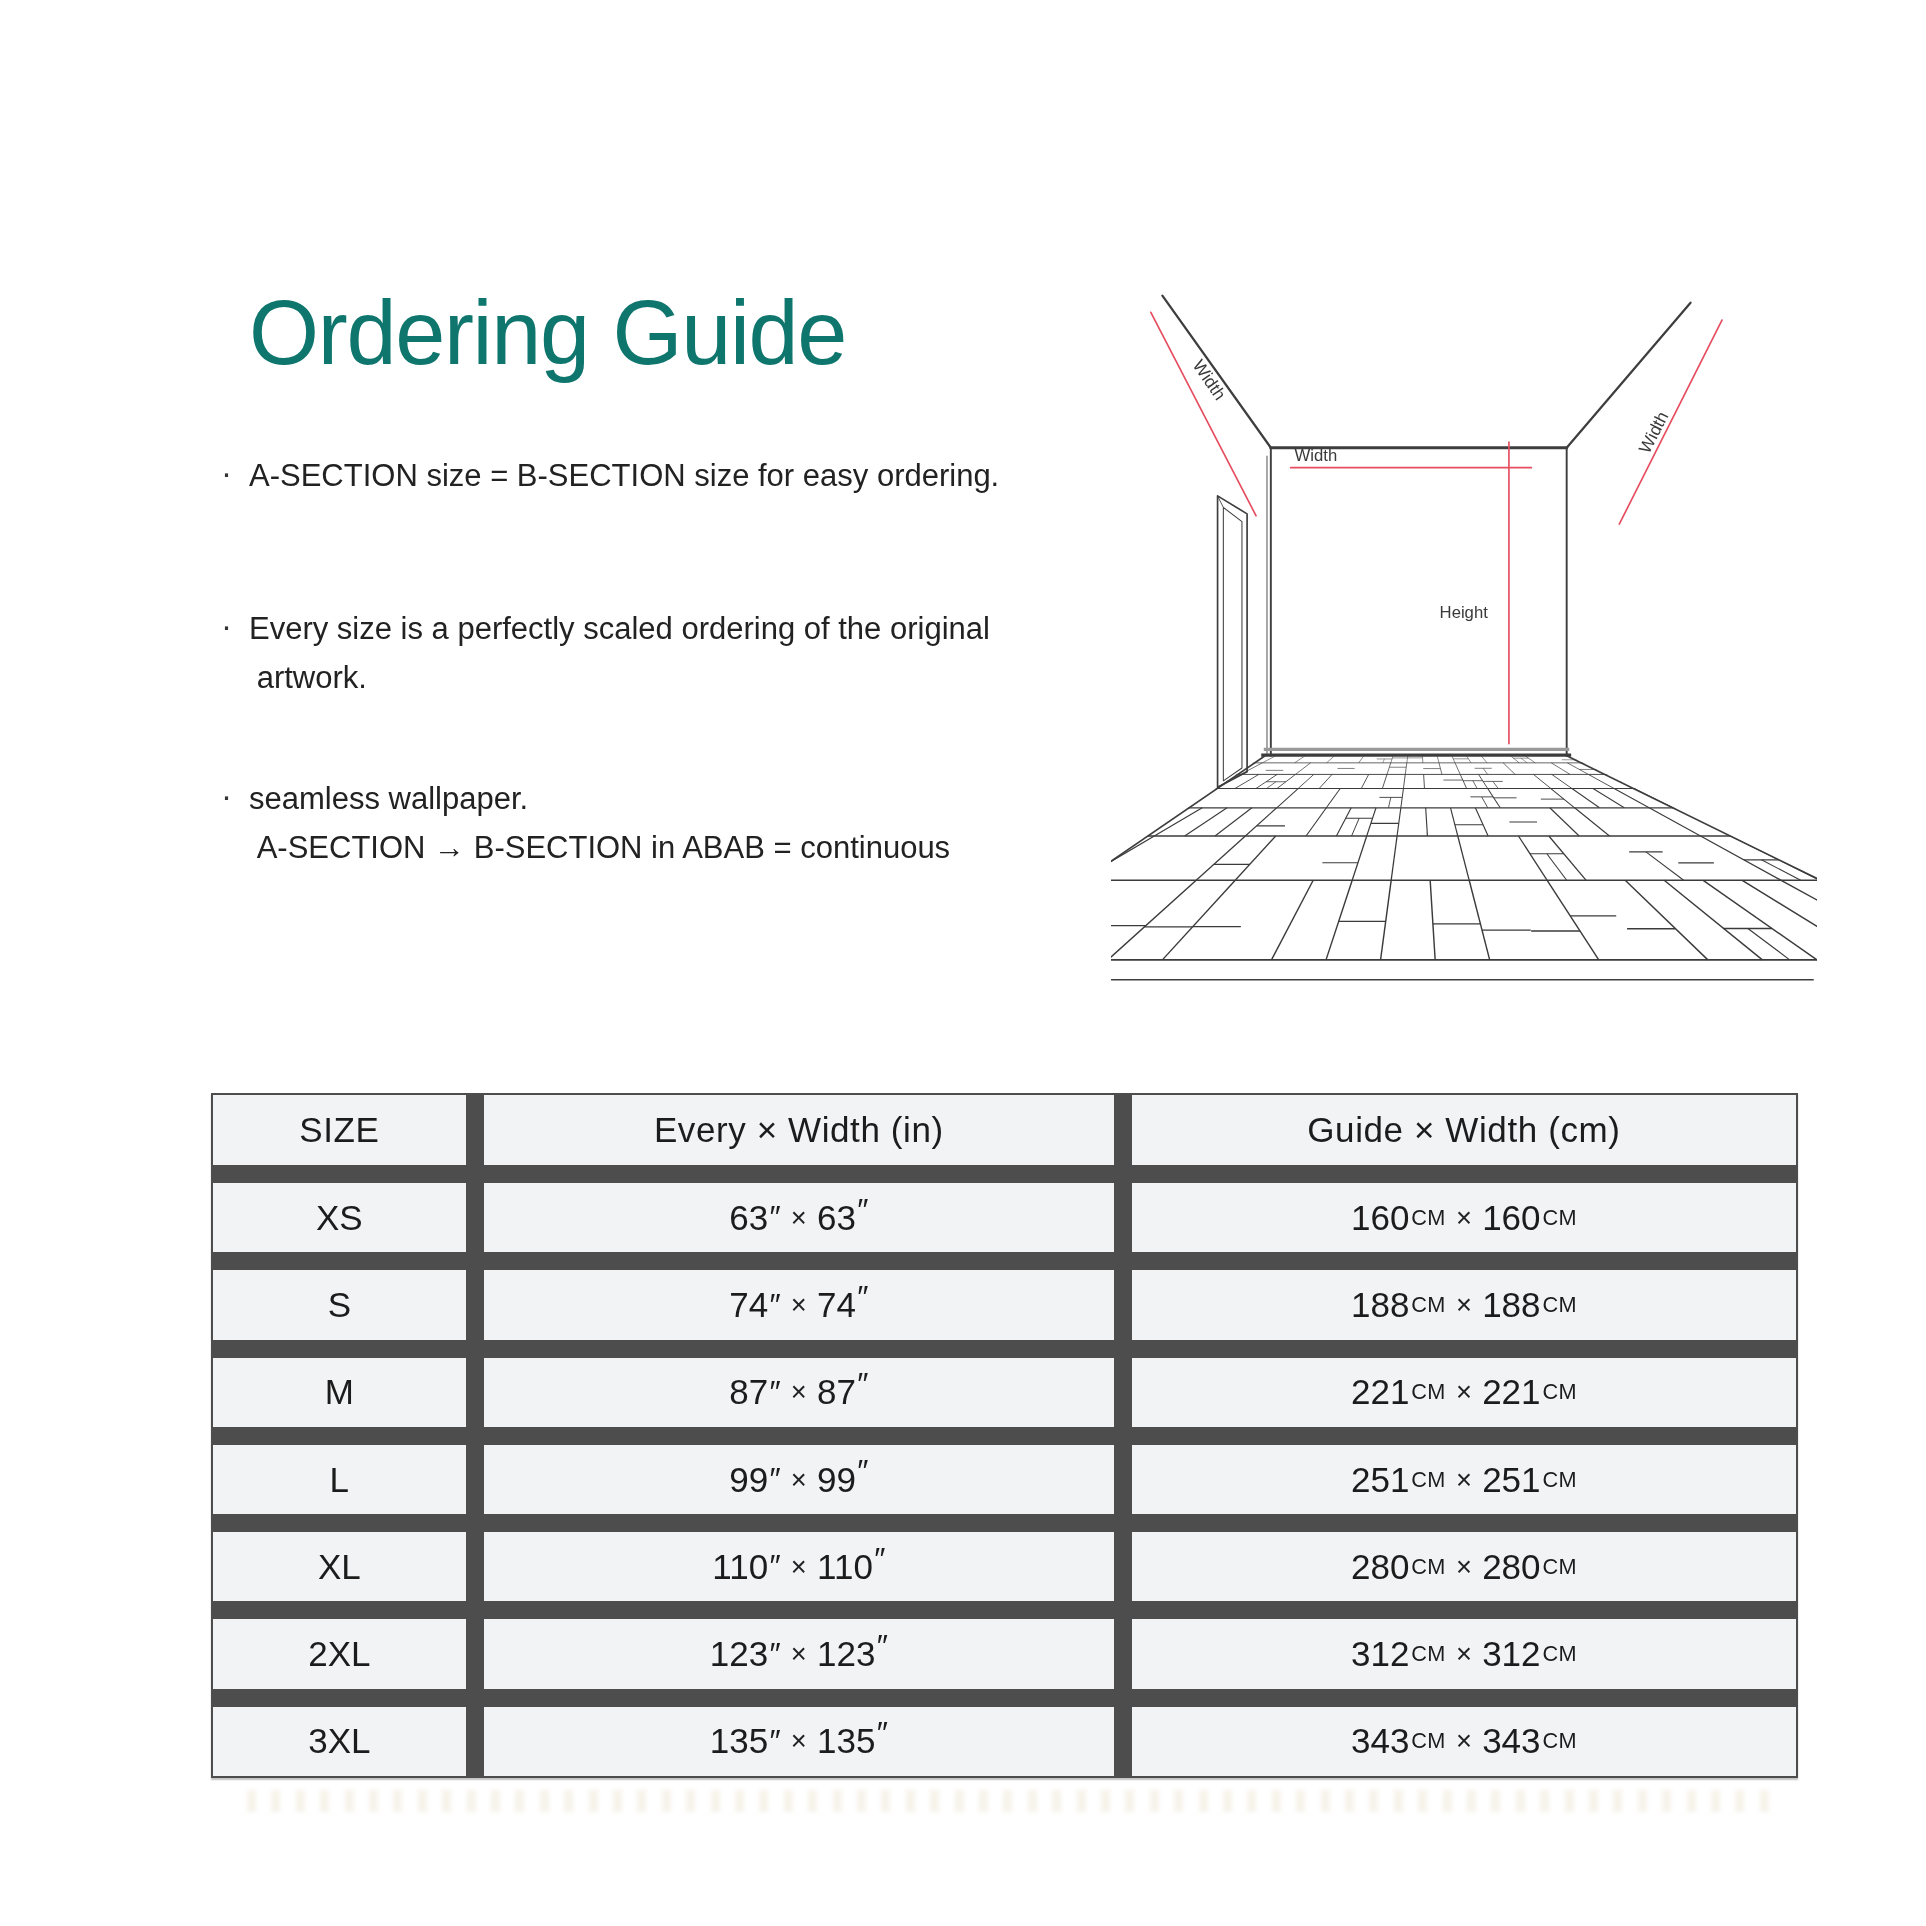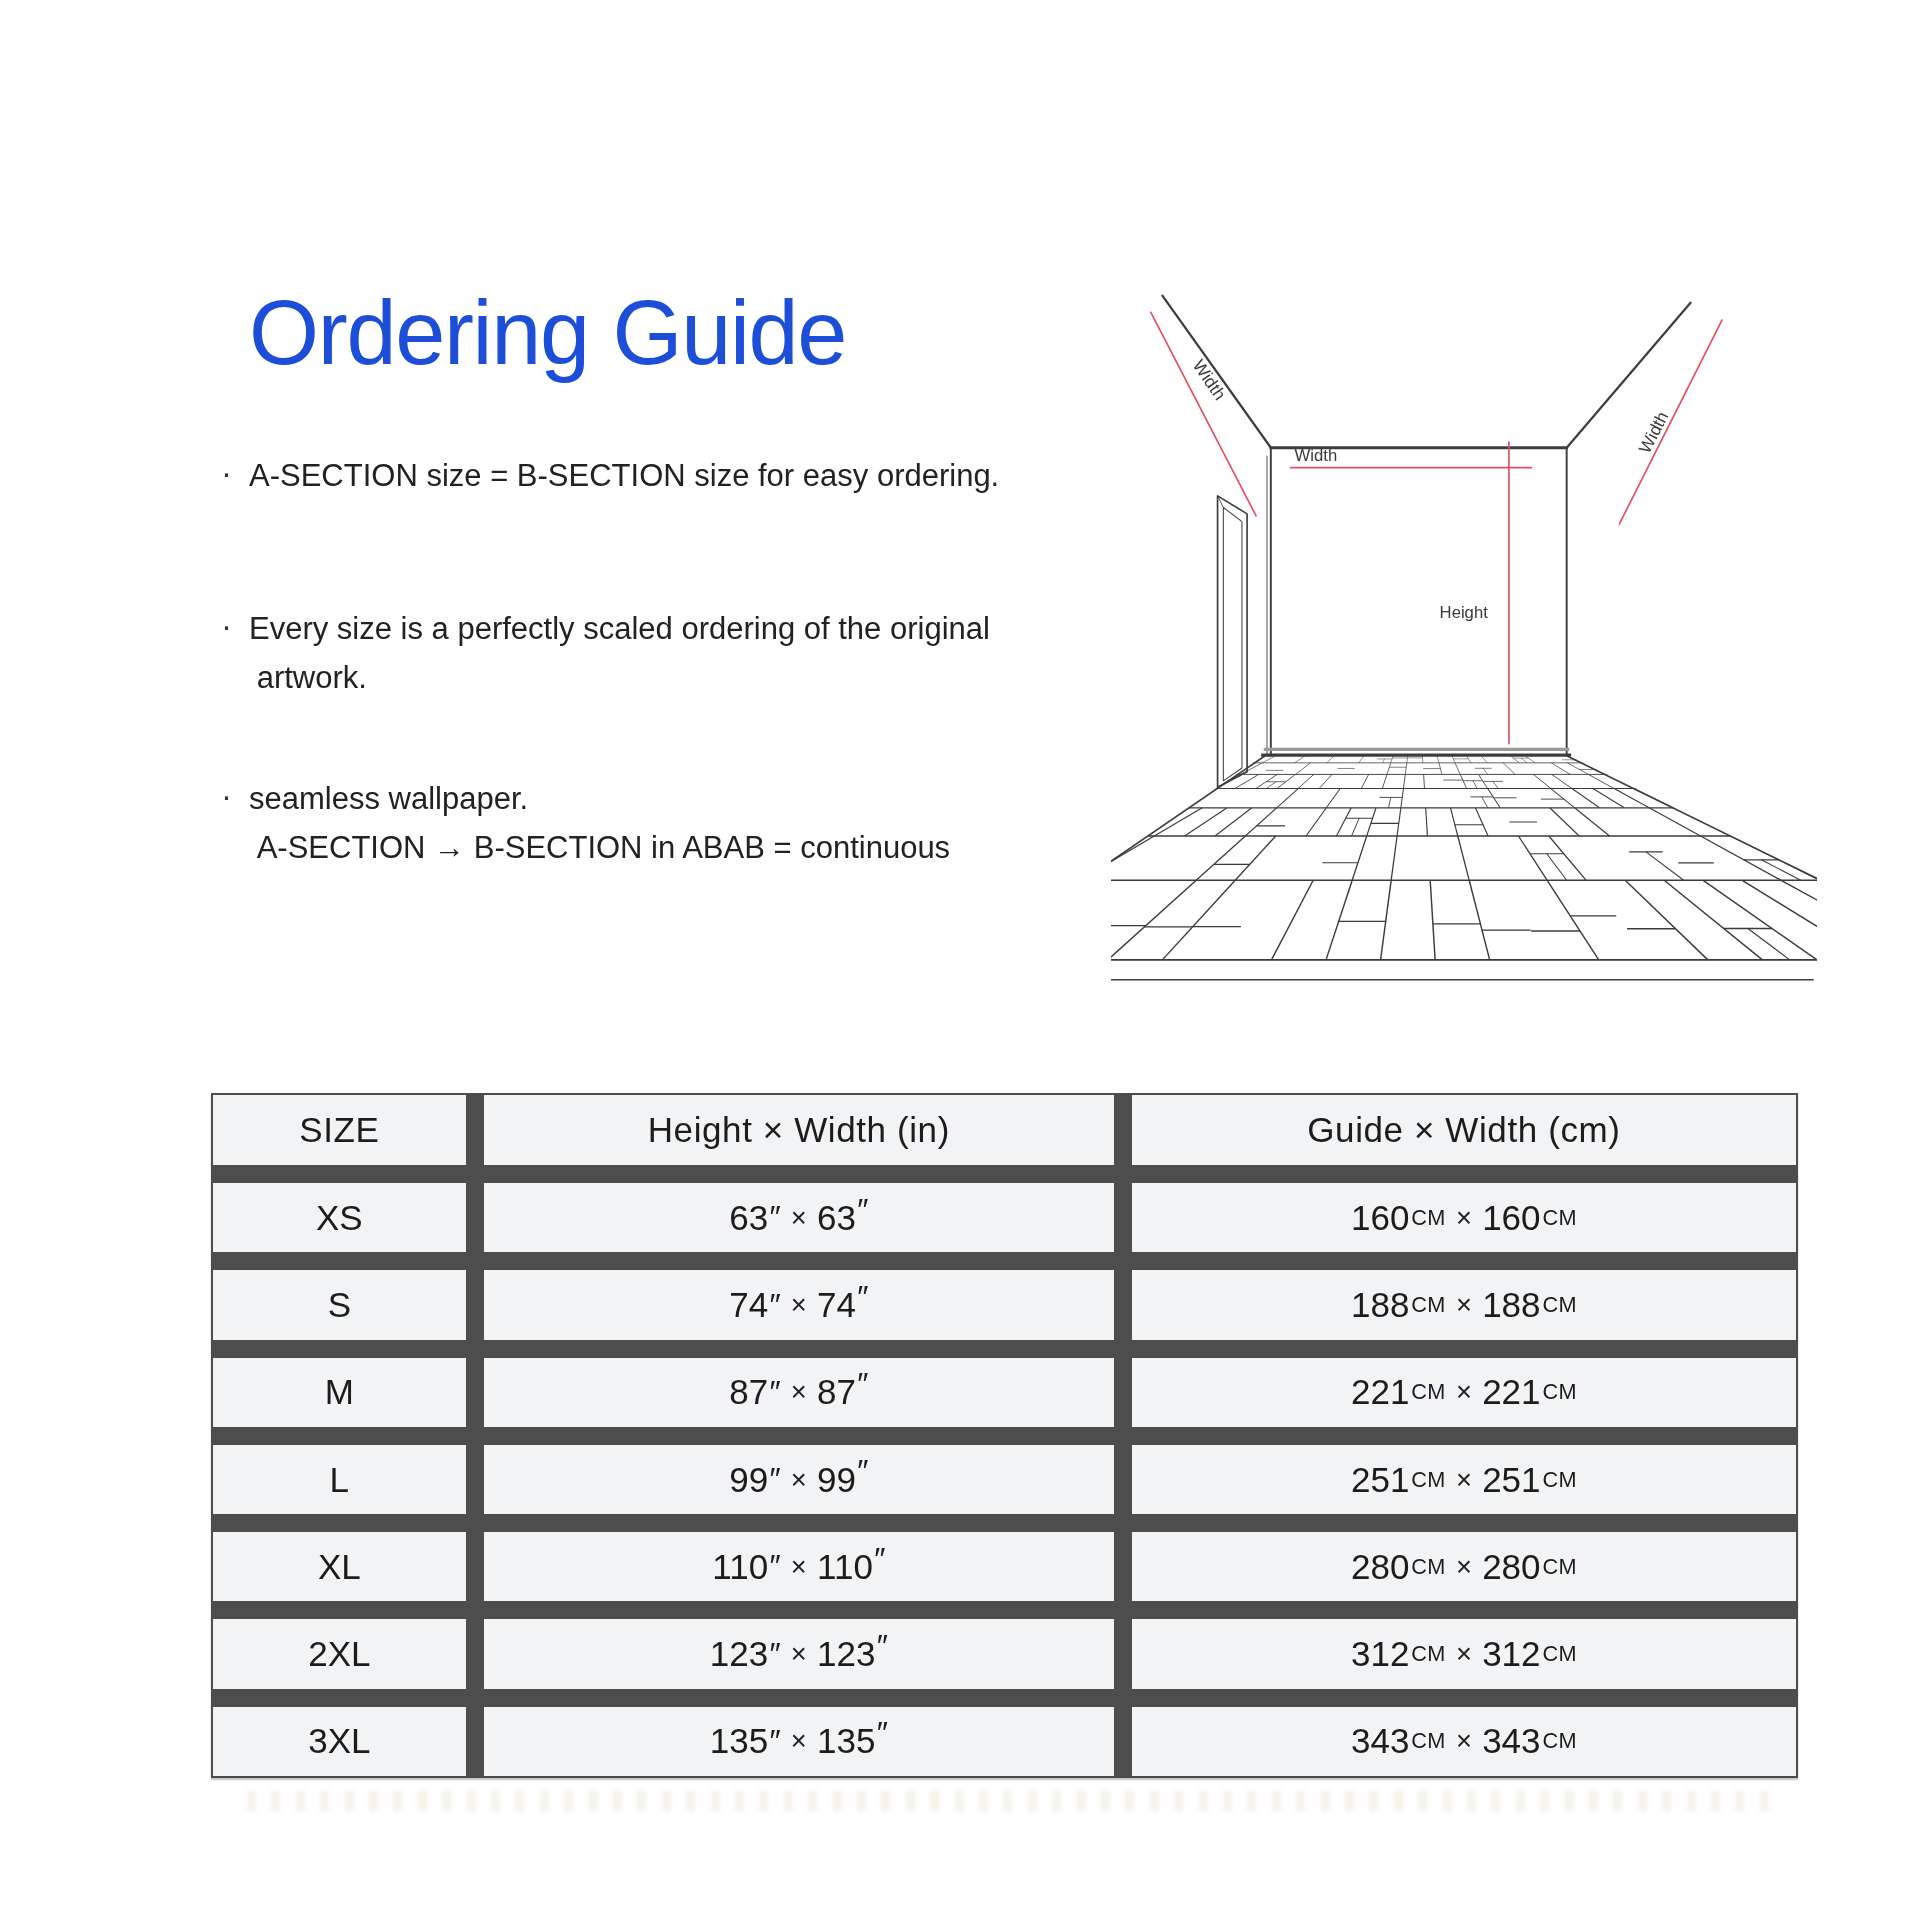--- a/index.html
+++ b/index.html
@@ -4,21 +4,21 @@
 <style>
   html,body{margin:0;padding:0;background:#ffffff;}
   body{
     width:1926px;height:1926px;position:relative;overflow:hidden;
     font-family:"Liberation Sans","DejaVu Sans",sans-serif;color:#1b1b1b;
     -webkit-font-smoothing:antialiased;
   }
   
   .title{
     position:absolute;left:249px;top:222px;
-    font-size:90px;font-weight:300;letter-spacing:-1.3px;color:#1d4ed8;
+    font-size:90px;font-weight:300;letter-spacing:-1.3px;color:#0f766e;
     white-space:nowrap;
   }
   
   .bullet{position:absolute;left:221px;width:963px;font-size:31px;line-height:49px;color:#222;}
   .bullet .dot{position:absolute;left:0;top:-2.6px;font-size:33px;color:#333;}
   .bullet .line{display:block;margin-left:28px;}
   .bullet .line + .line{text-indent:7.7px;}
   .bullet1{top:451px;}
   .bullet2{top:604px;}
   .bullet3{top:774px;}
@@ -297,21 +297,21 @@
 
     <text font-size="27" transform="translate(126,148) rotate(55.5)">Width</text>
     <text font-size="27" transform="translate(838,288) rotate(-63)">Width</text>
     <text font-size="26" x="286" y="297">Width</text>
     <text font-size="26" x="512" y="542">Height</text>
   </svg>
 </div>
 
 <div class="size-table" id="size-table">
   <div class="cell hdr">SIZE</div>
-  <div class="cell hdr">Height × Width (in)</div>
+  <div class="cell hdr">Every × Width (in)</div>
   <div class="cell hdr">Guide × Width (cm)</div>
 <div class="cell size">XS</div>
     <div class="cell">
       <span class="num">63</span>
       <span class="pr">″</span>
       <span class="x">×</span>
       <span class="num">63</span>
       <span class="pr sup">″</span>
     </div>
     <div class="cell">

